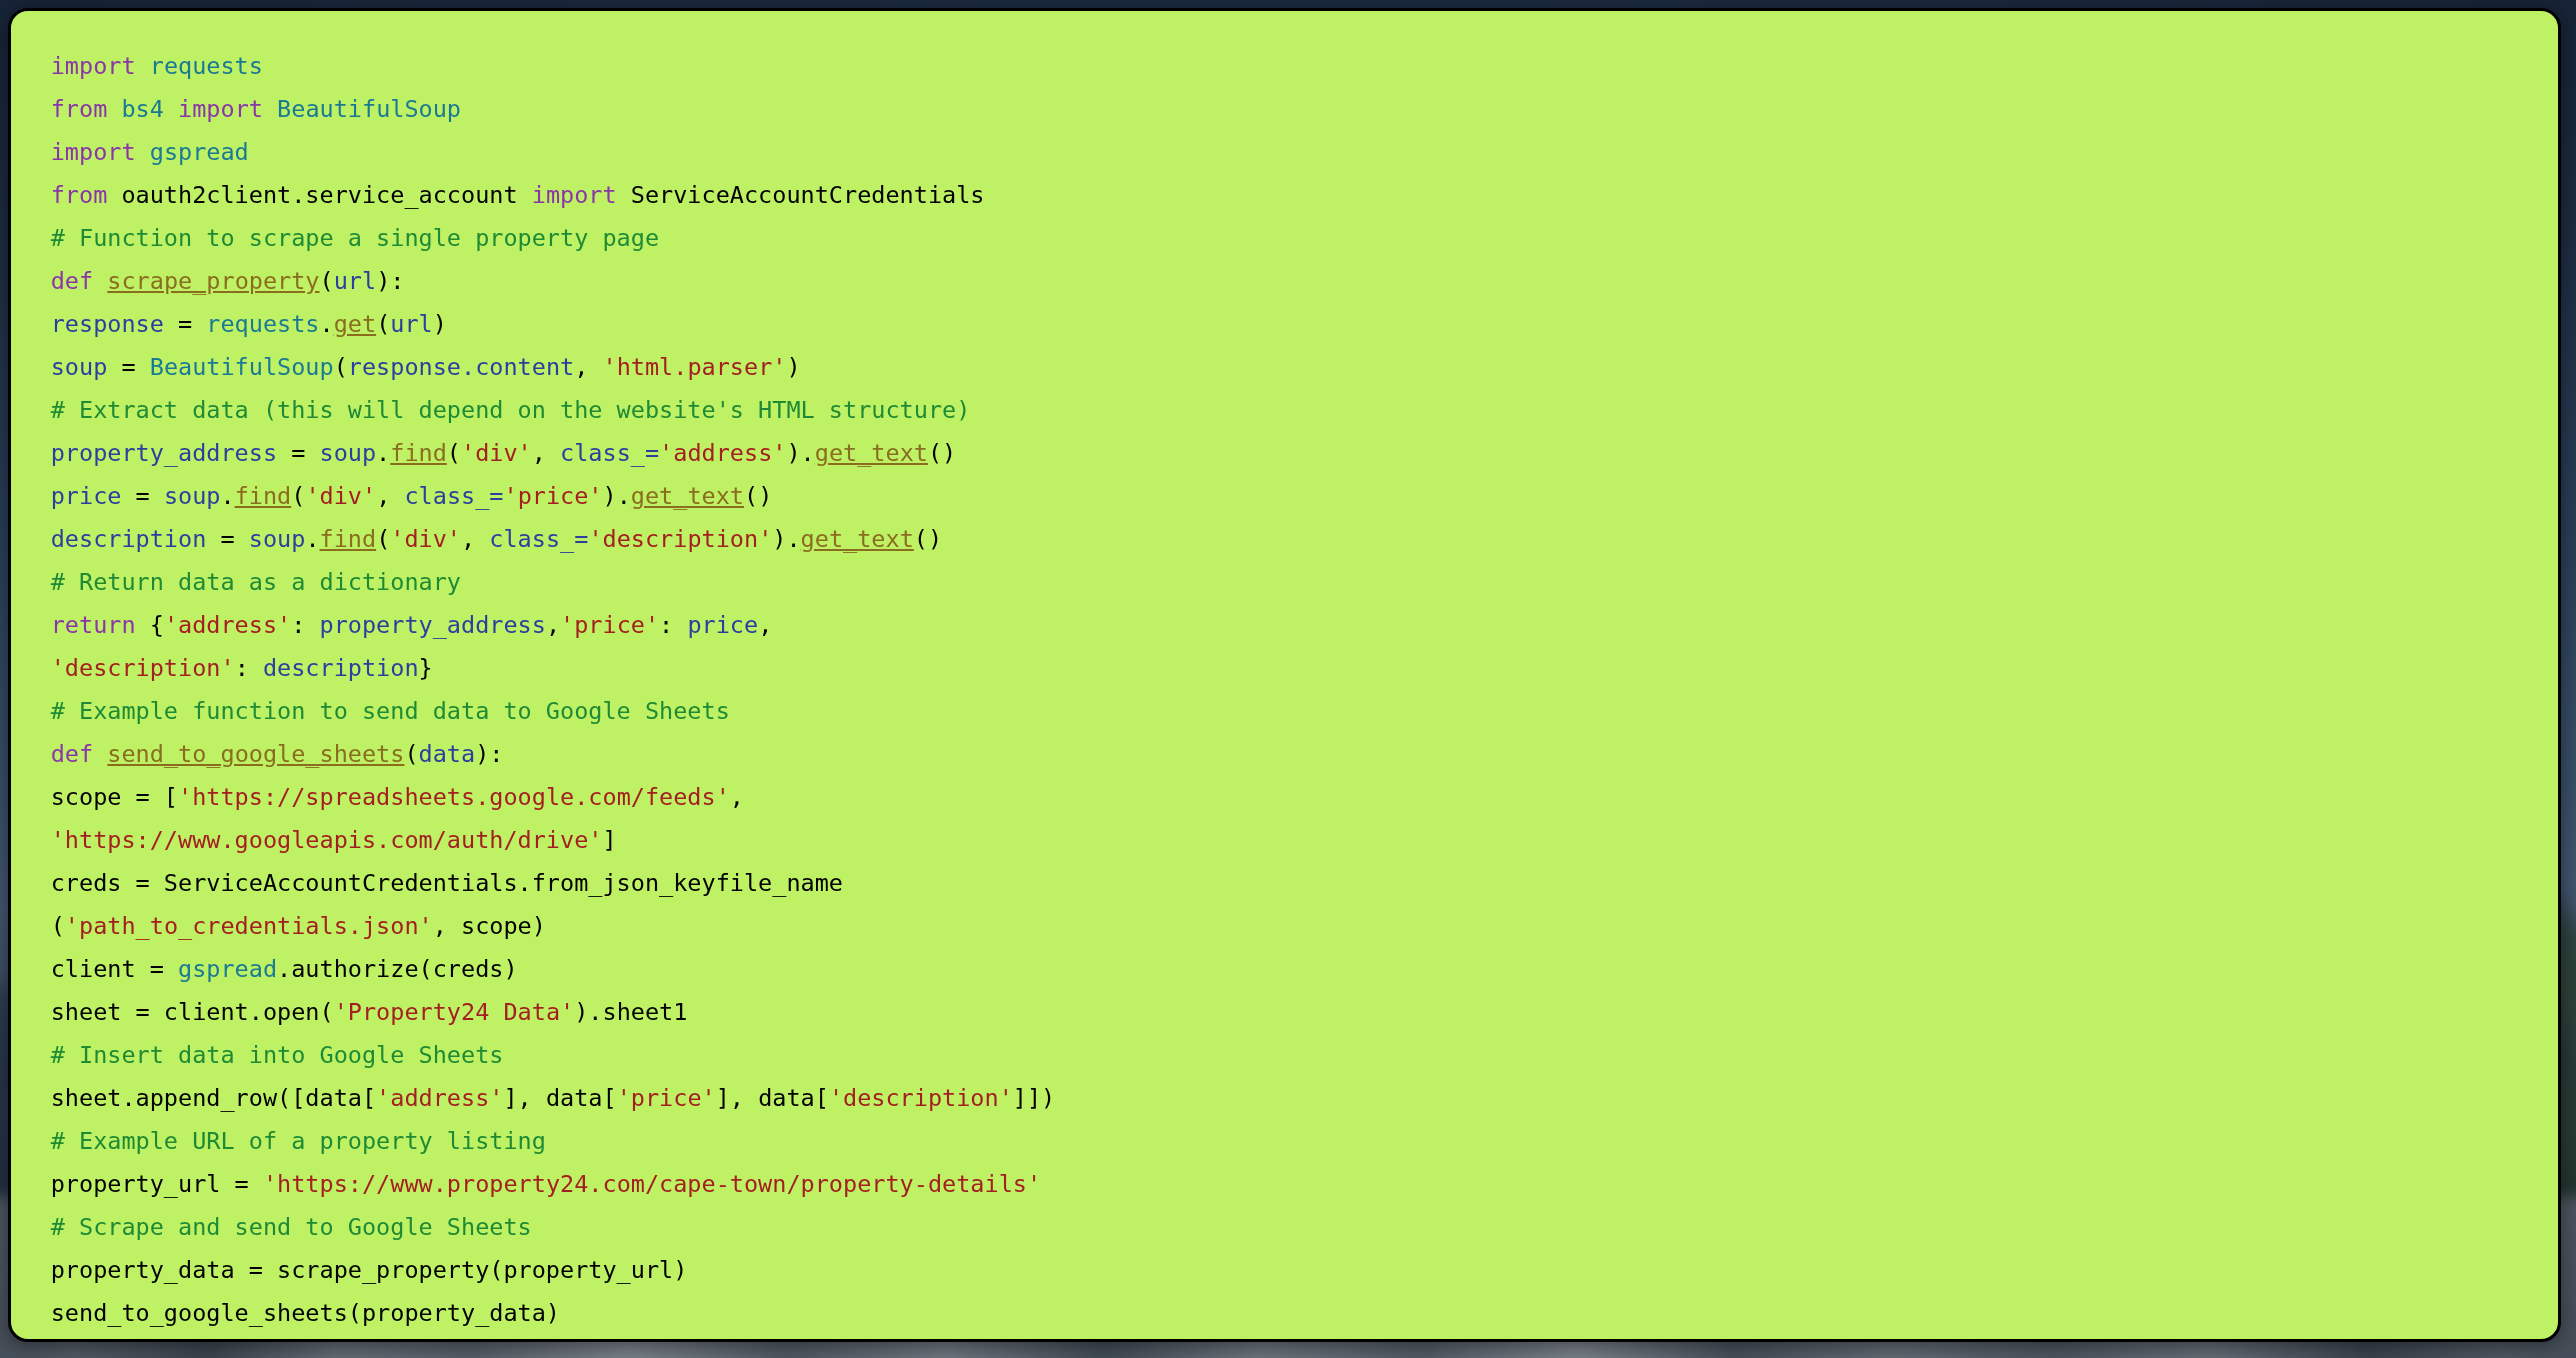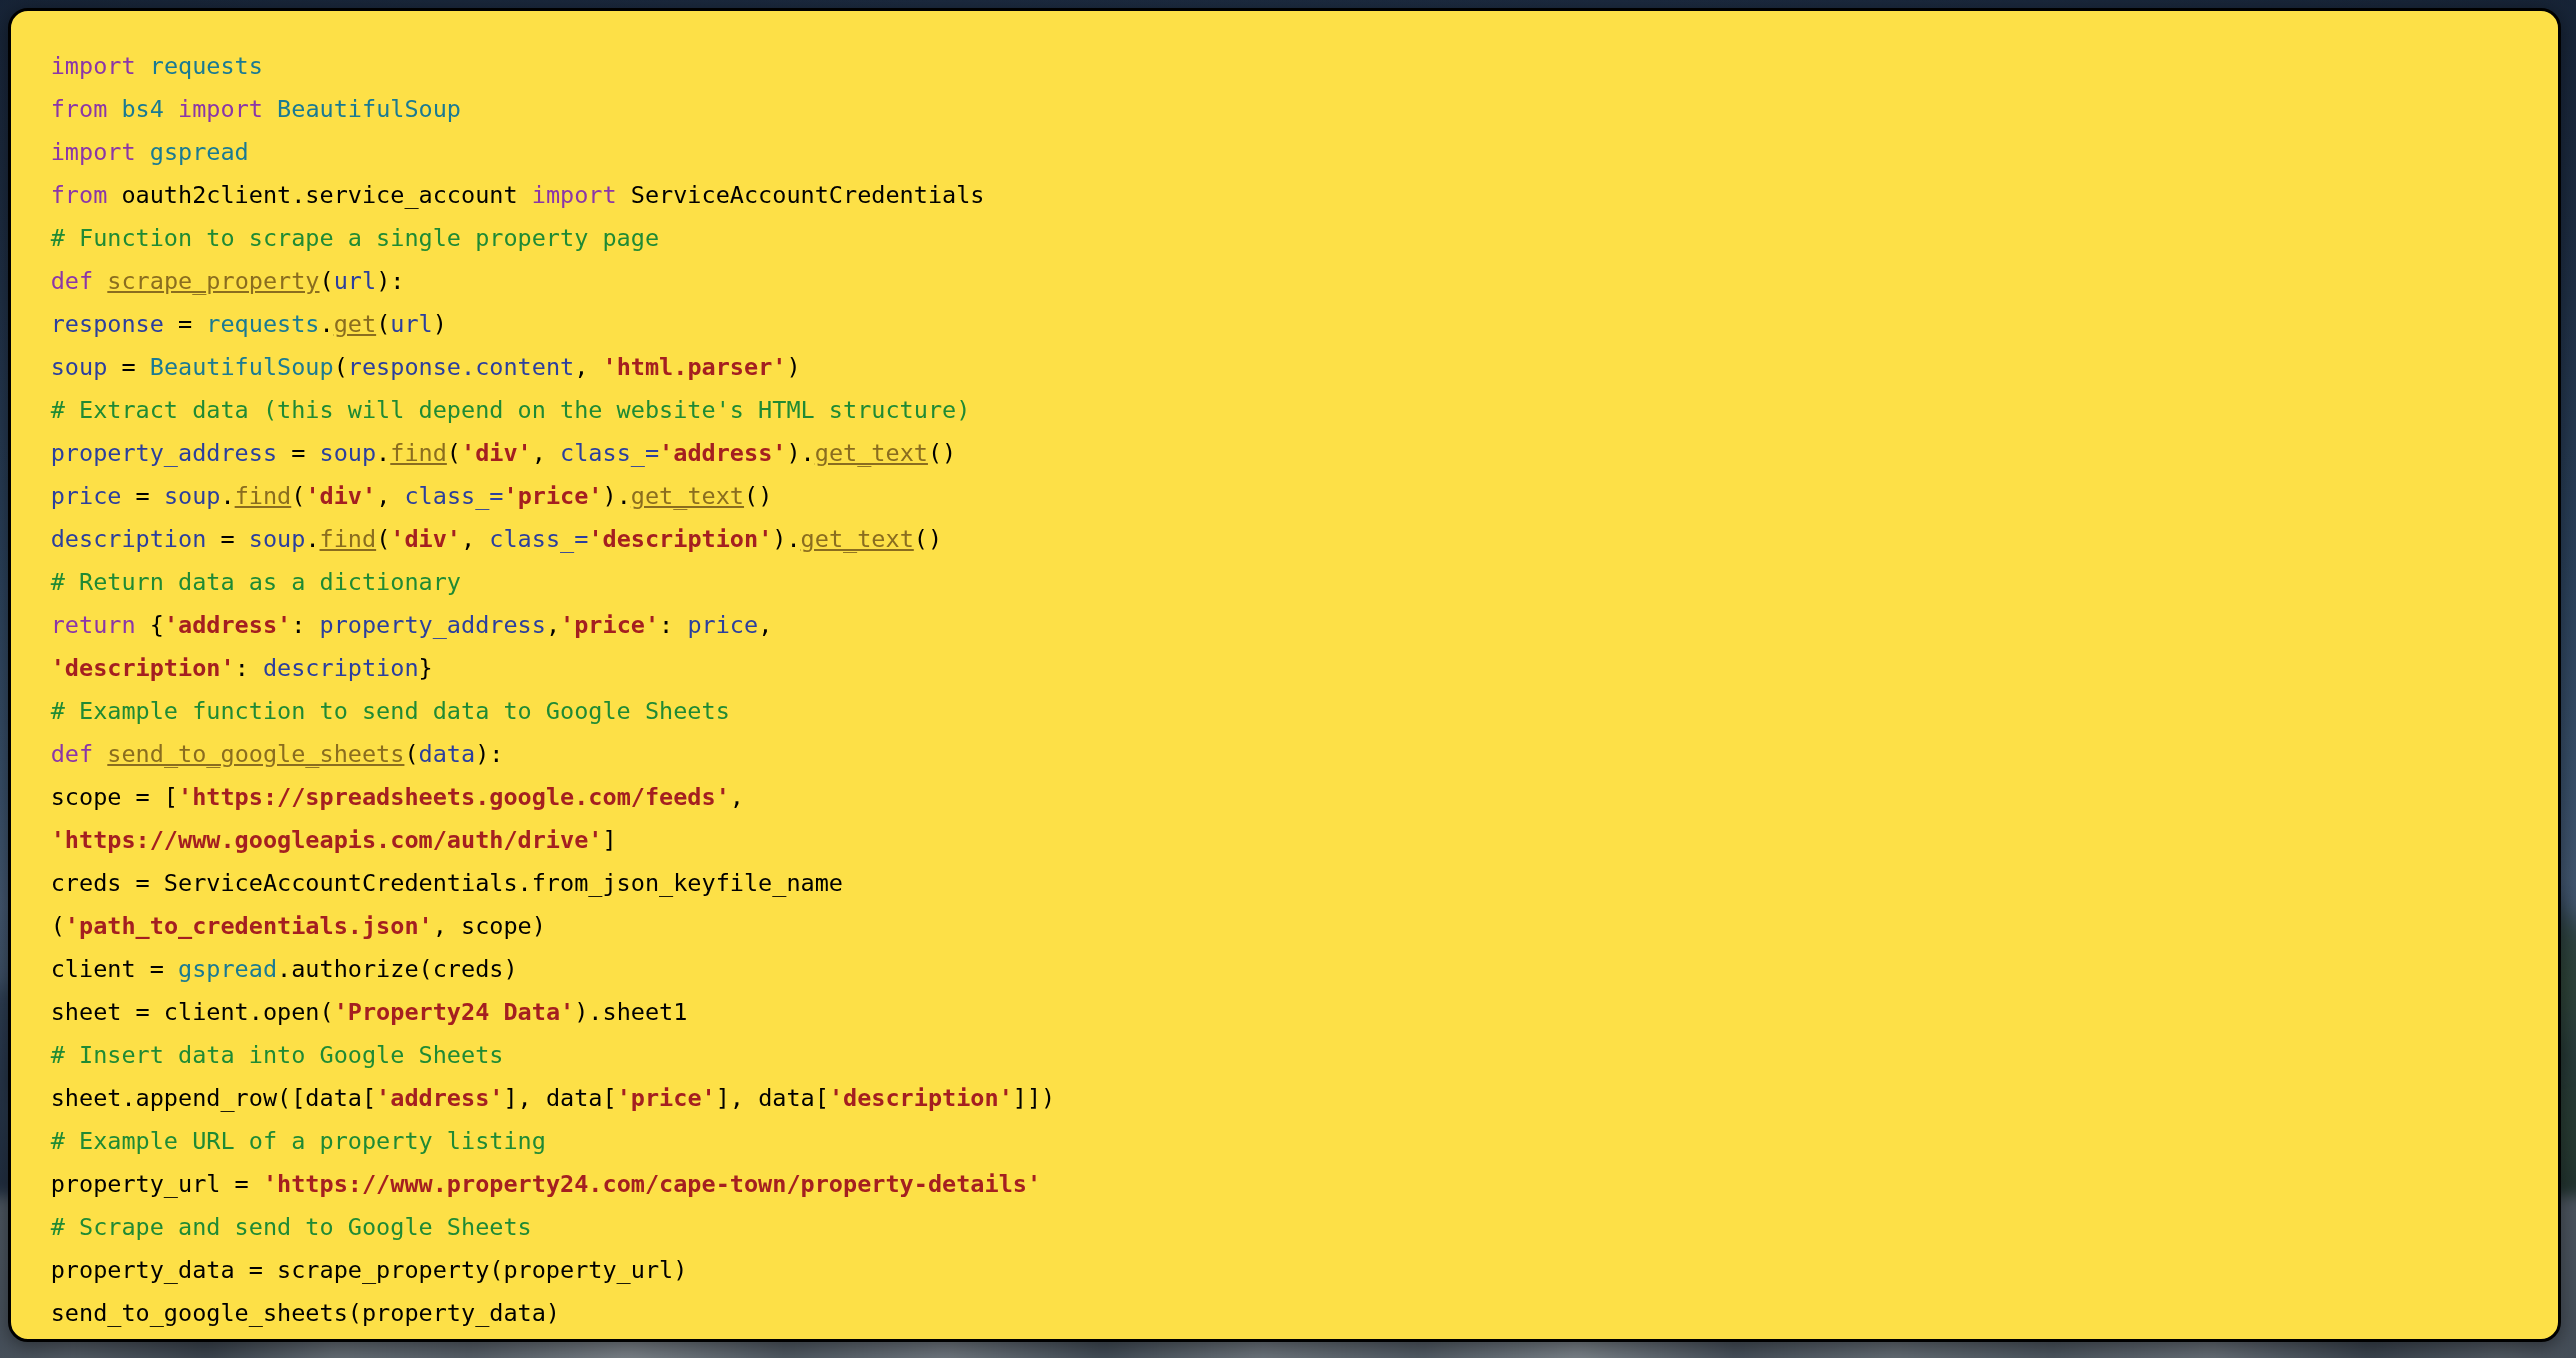--- a/index.html
+++ b/index.html
@@ -79,21 +79,21 @@
   }
 
   
   #code-card {
     position: absolute;
     left: 7.7px;
     top: 7.7px;
     width: 2553px;
     height: 1334px;
     box-sizing: border-box;
-    background: #fde047;
+    background: #bef264;
     border: 3.9px solid #000000;
     border-radius: 20px;
     box-shadow: 0 4.6px 20px rgba(0,0,0,.45);
     overflow: hidden;
   }
 
   #code-block {
     position: absolute;
     left: 40px;
     top: 10.8px;
@@ -105,21 +105,21 @@
     letter-spacing: 0px;
     color: #000000;
   }
   .ln { display: block; height: 43px; }
 
   
   .kw   { color: #8b36a8; }  
   .mod  { color: #1a7a93; }  
   .fn   { color: #8a6d1f; text-decoration: underline; }  
   .var  { color: #2b3f9e; }  
-  .str  { color: #a41f20; font-weight: bold; }  
+  .str  { color: #a41f20; }  
   .cm   { color: #1f8a34; }  
   .pl   { color: #000000; }  
 </style>
 </head>
 <body>
 
 <div id="backdrop">
   <div class="bg-layer bg-sky"></div>
   <div class="bg-layer bg-buildings">
     <div class="bld" style="left:2298px; width:100px; height:586px;"></div>

